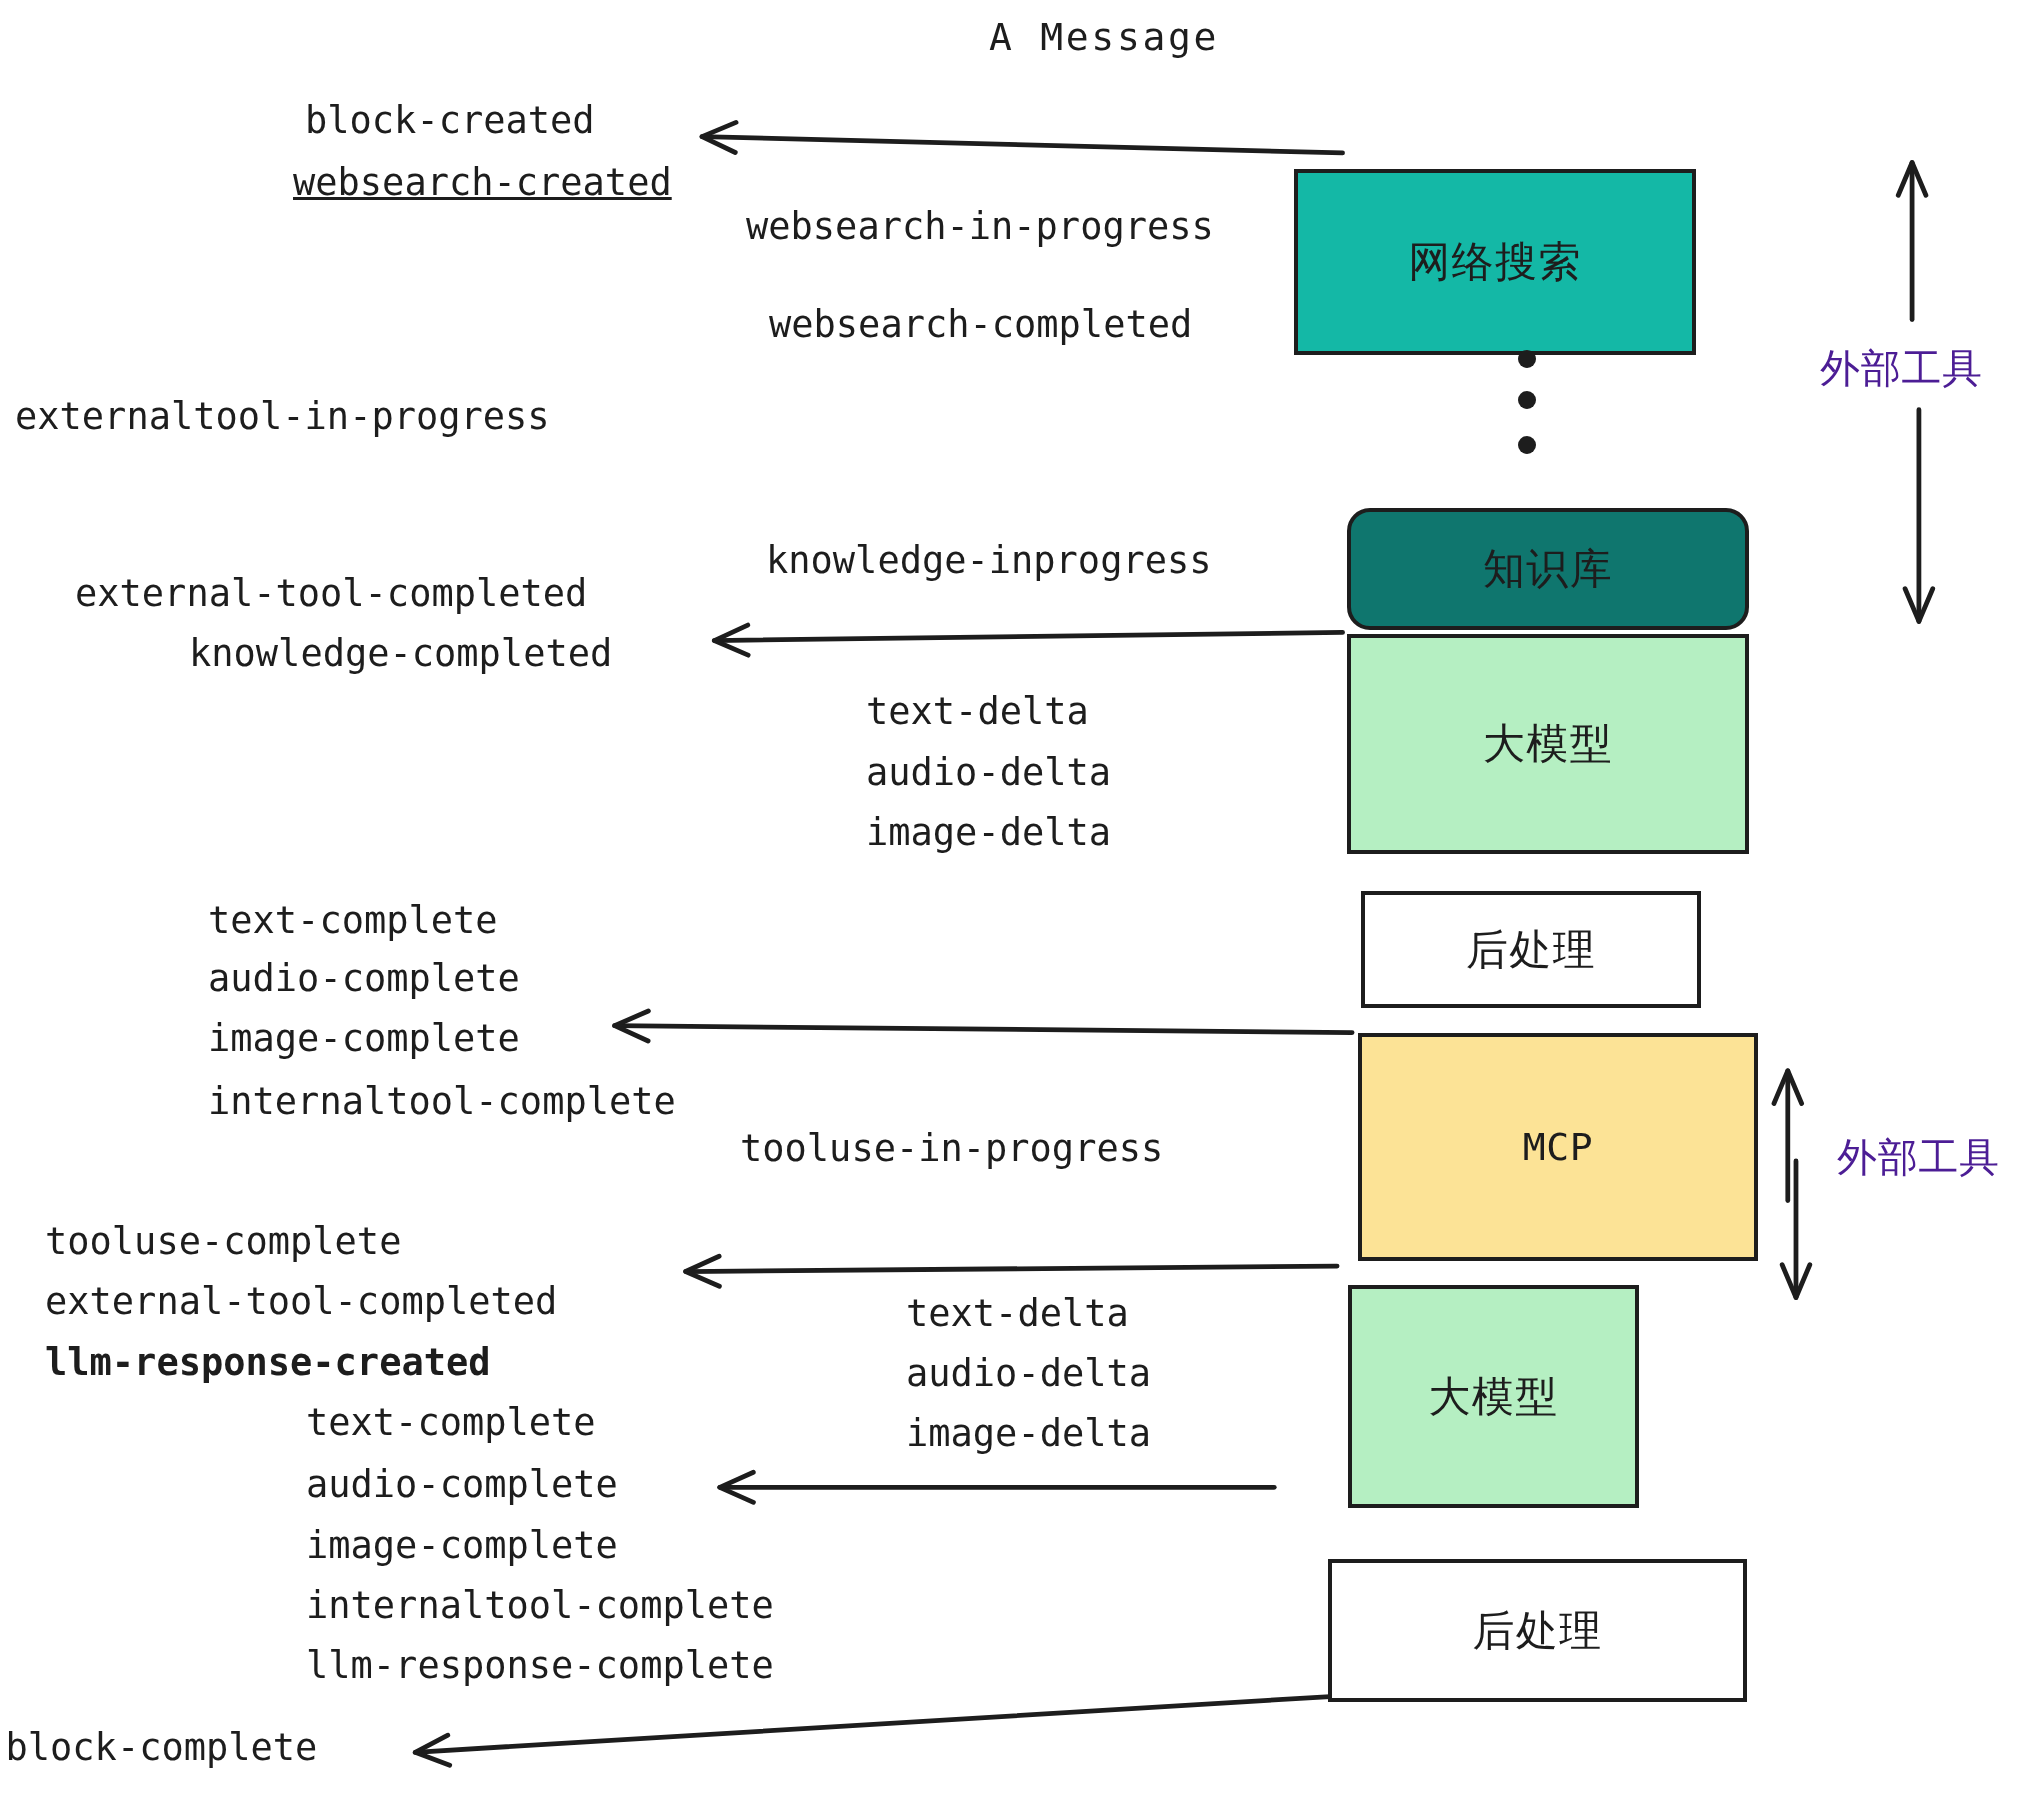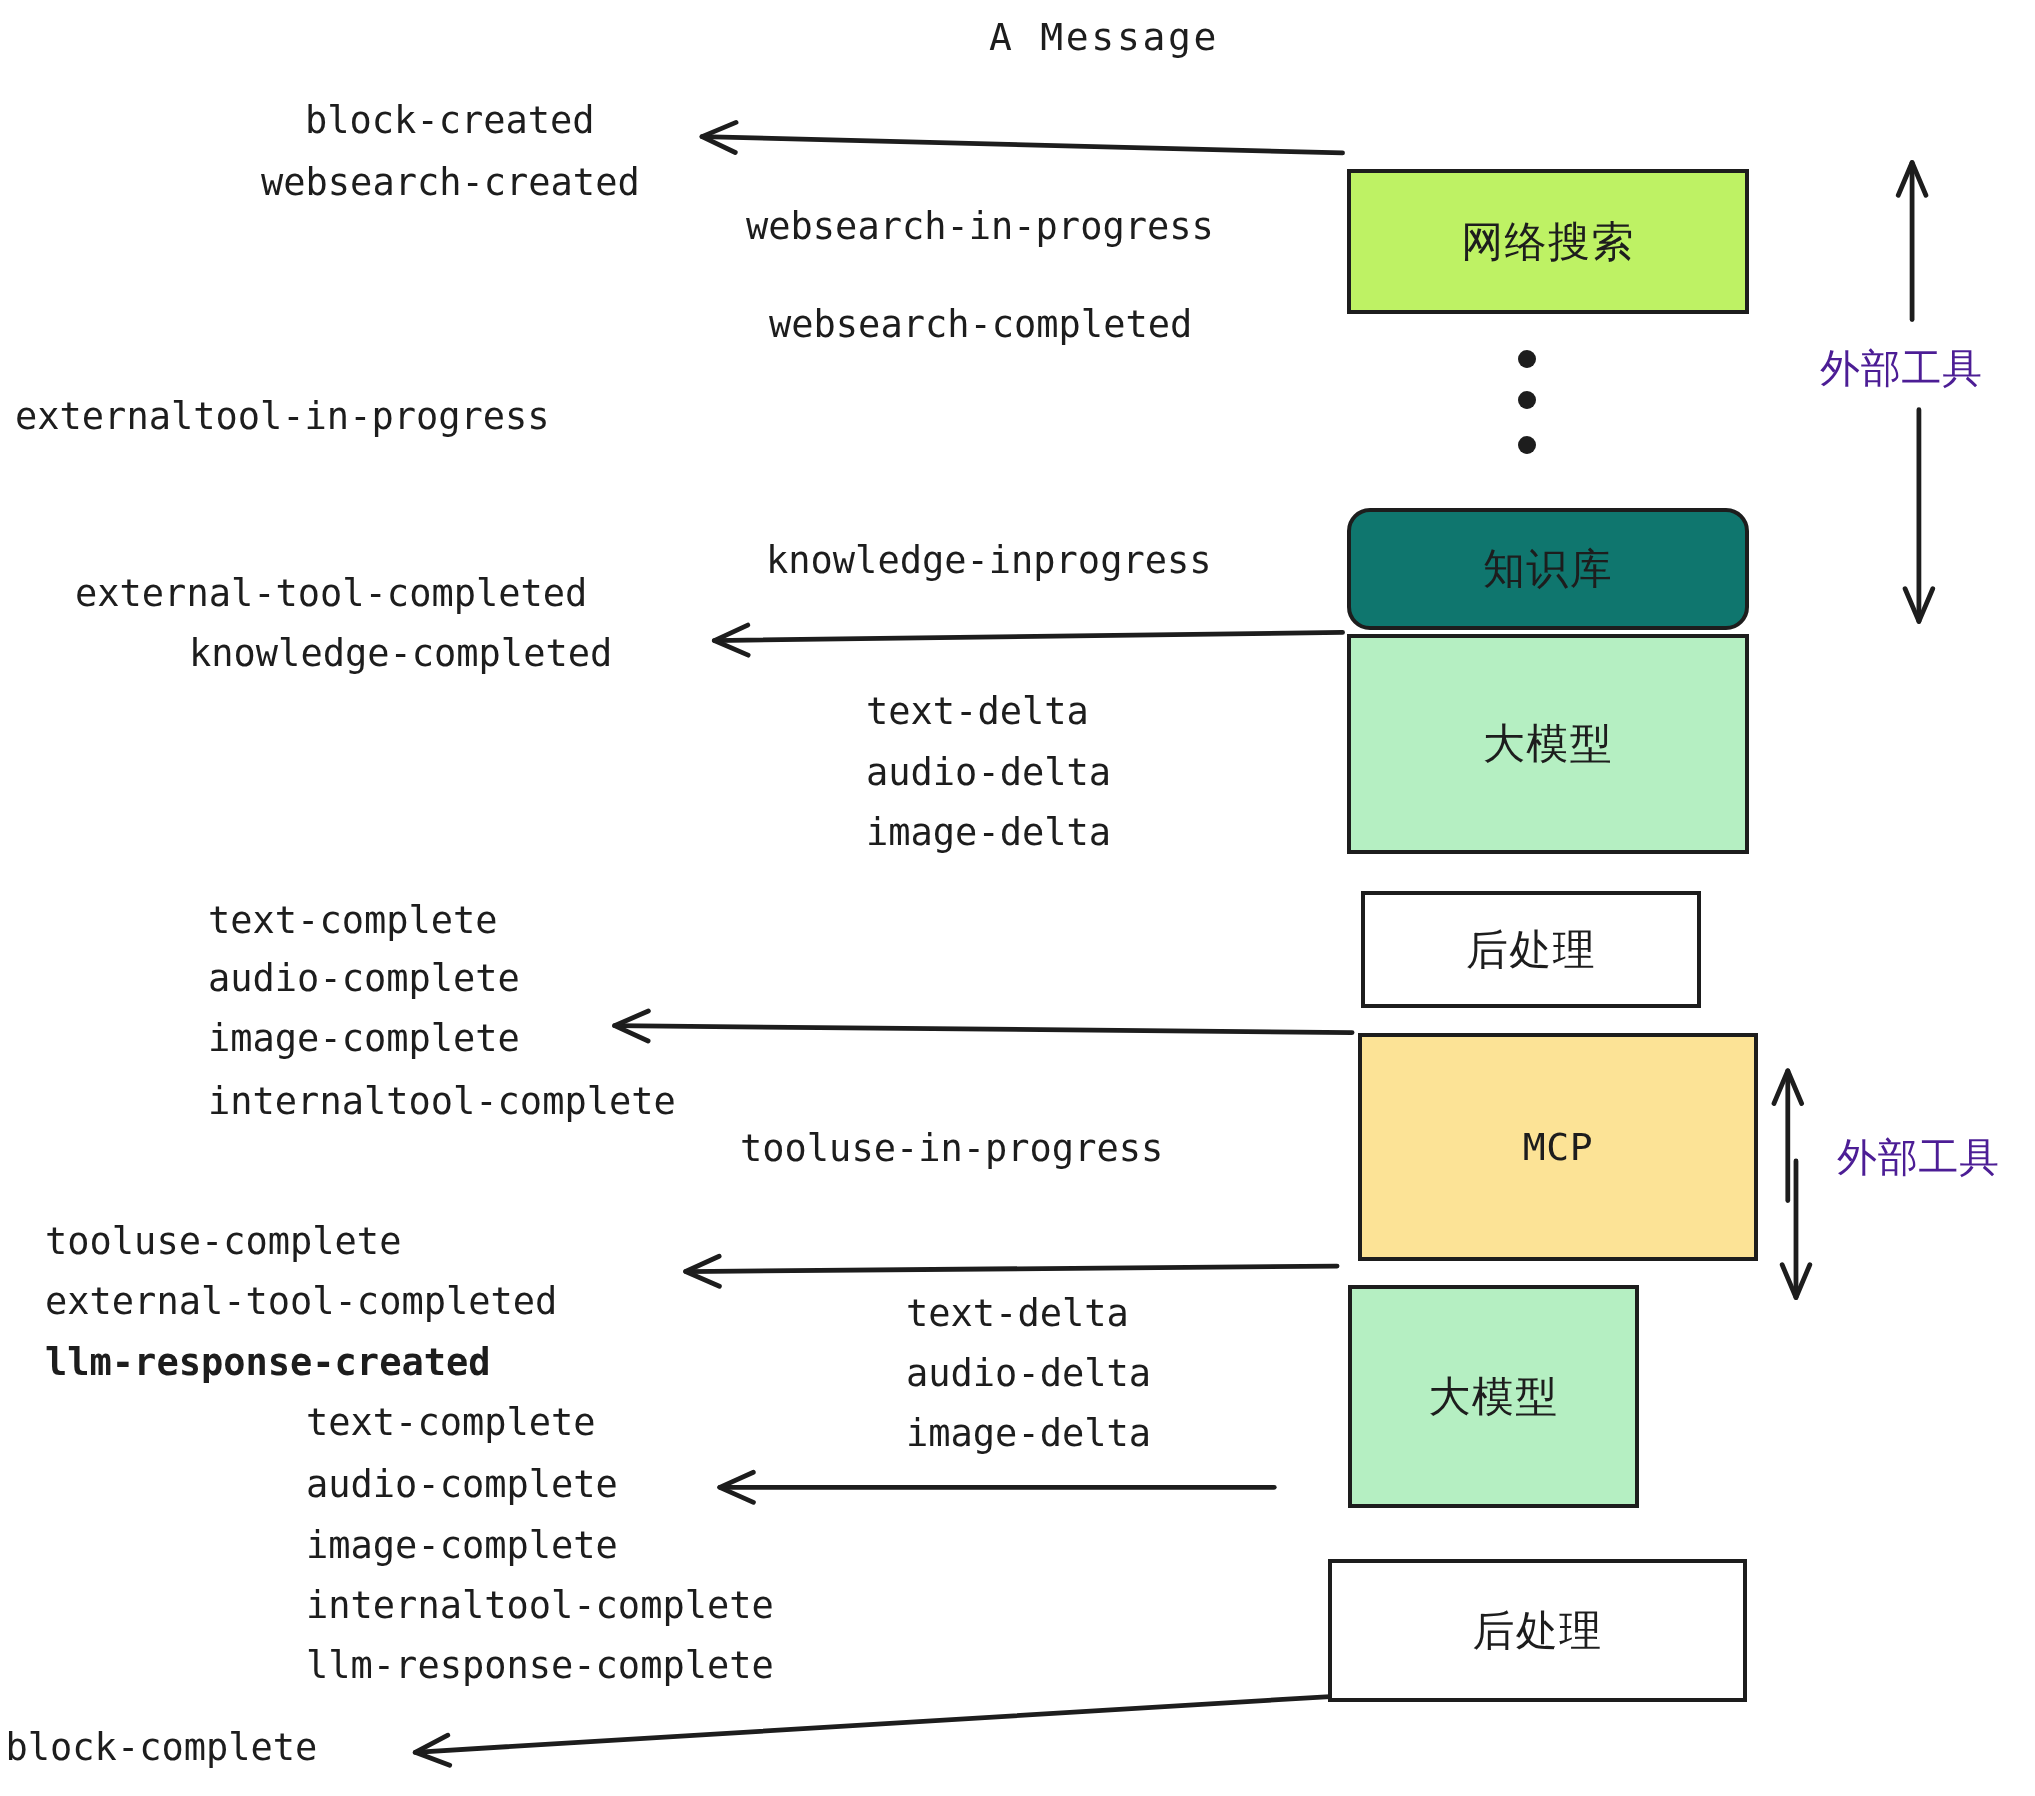--- a/index.html
+++ b/index.html
@@ -124,21 +124,21 @@
           <path d="M 2597.75024619995 1615.89517168815 L 2618 1568 L 2638.24975380005 1615.89517168815"></path>
         </g>
         <g>
           <path d="M 2630 1700 L 2630 1900"></path>
           <path d="M 2650.24975380005 1852.10482831185 L 2630 1900 L 2609.75024619995 1852.10482831185"></path>
         </g>
       </g>
   </svg>
 
   <div id="nodes">
-      <div class="node" style="left: 1347px; top: 169px; width: 402px; height: 145px; background: #bef264;">网络搜索</div>
+      <div class="node" style="left: 1294px; top: 169px; width: 402px; height: 186px; background: #14b8a6;">网络搜索</div>
       <div class="node" style="left: 1347px; top: 508px; width: 402px; height: 122px; background: #0f766e; border-radius: 23px;">知识库</div>
       <div class="node" style="left: 1347px; top: 634px; width: 402px; height: 220px; background: rgb(181, 239, 194);">大模型</div>
       <div class="node" style="left: 1361px; top: 891px; width: 340px; height: 117px; background: rgb(255, 255, 255);">后处理</div>
       <div class="node mcp" style="left: 1358px; top: 1033px; width: 400px; height: 228px; background: rgb(252, 227, 150);">MCP</div>
       <div class="node" style="left: 1348px; top: 1285px; width: 291px; height: 223px; background: rgb(181, 239, 194);">大模型</div>
       <div class="node" style="left: 1328px; top: 1559px; width: 419px; height: 143px; background: rgb(255, 255, 255);">后处理</div>
     </div>
 
   <div id="dots">
       <div class="dot" style="left: 1518px; top: 350px;"></div>
@@ -146,21 +146,21 @@
       <div class="dot" style="left: 1518px; top: 436px;"></div>
     </div>
 
   <div id="group-labels">
       <div class="grouplabel" style="left: 1820px; top: 341px;">外部工具</div>
       <div class="grouplabel" style="left: 1837px; top: 1130px;">外部工具</div>
     </div>
 
   <div id="events">
       <div class="ev" style="left: 305px; top: 102px;">block-created</div>
-      <div class="ev" style="left: 261px; top: 164px;">websearch-created</div>
+      <div class="ev" style="left: 293px; top: 164px; text-decoration: underline;">websearch-created</div>
       <div class="ev" style="left: 746px; top: 208px;">websearch-in-progress</div>
       <div class="ev" style="left: 750px; top: 306px; margin-left: 19px;">websearch-completed</div>
       <div class="ev" style="left: 15px; top: 398px;">externaltool-in-progress</div>
       <div class="ev" style="left: 766px; top: 542px;">knowledge-inprogress</div>
       <div class="ev" style="left: 75px; top: 575px;">external-tool-completed</div>
       <div class="ev" style="left: 189px; top: 635px;">knowledge-completed</div>
       <div class="ev" style="left: 866px; top: 693px;">text-delta</div>
       <div class="ev" style="left: 866px; top: 754px;">audio-delta</div>
       <div class="ev" style="left: 866px; top: 814px;">image-delta</div>
       <div class="ev" style="left: 208px; top: 902px;">text-complete</div>

